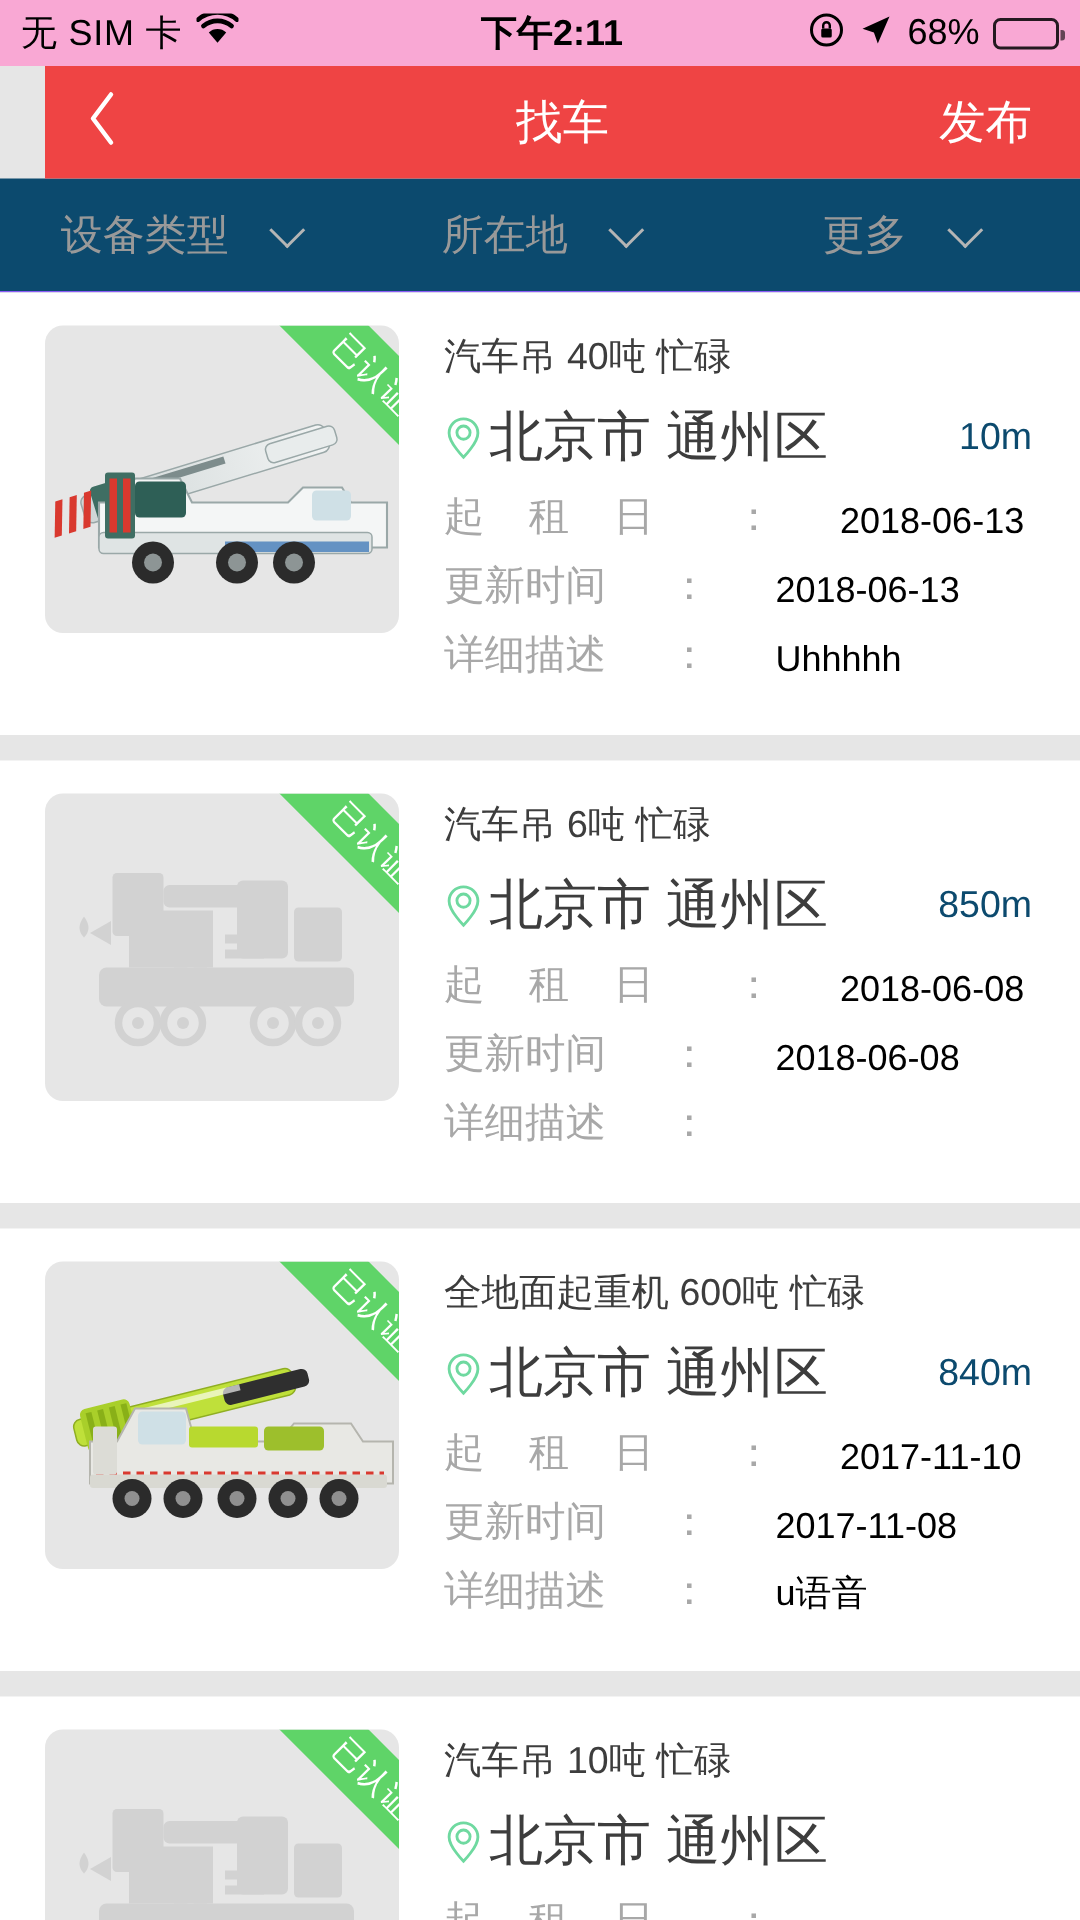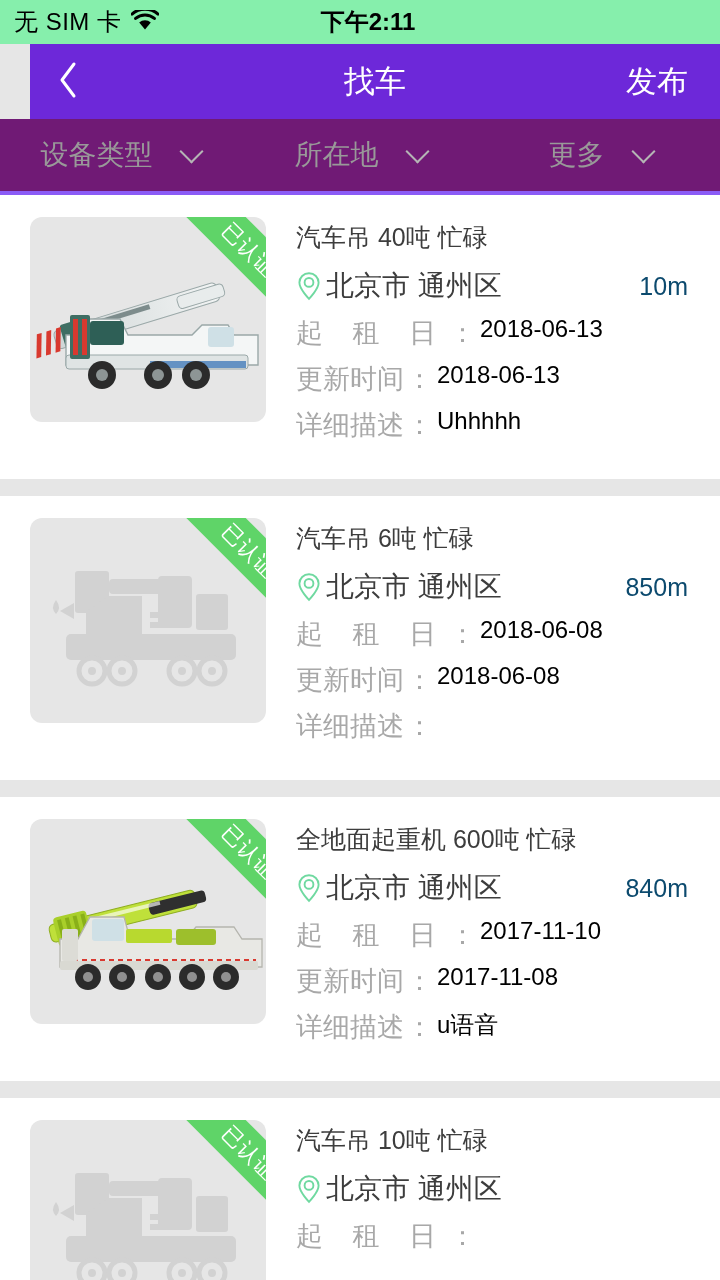--- a/index.html
+++ b/index.html
@@ -5,21 +5,21 @@
   * { margin:0; padding:0; box-sizing:border-box; }
   html, body {
     width:720px; height:1280px;
     font-family:"Liberation Sans","DejaVu Sans",sans-serif;
     background:#ffffff; overflow:hidden;
   }
   .screen { width:720px; height:1280px; position:relative; background:#e6e6e6; }
 
   
   .statusbar {
-    height:44px; background:#86efac; color:#000;
+    height:44px; background:#f9a8d4; color:#000;
     display:flex; align-items:center; padding:0 14px;
     position:relative;
   }
   .sb-left { display:flex; align-items:center; gap:9px; }
   .sb-carrier { font-size:24px; font-weight:400; letter-spacing:0.5px; white-space:nowrap; }
   .sb-center {
     position:absolute; left:16px; right:0; text-align:center;
     font-size:24px; font-weight:600; pointer-events:none;
   }
   .sb-right {
@@ -31,38 +31,38 @@
     border-radius:5px; position:relative; padding:2px;
   }
   .batt::after {
     content:""; position:absolute; right:-6px; top:6px;
     width:3px; height:7px; background:rgba(0,0,0,.6); border-radius:0 2px 2px 0;
   }
   .batt-fill { height:100%; background:#000; border-radius:2px; }
 
   
   .navbar {
-    height:75px; background:#6d28d9; position:relative;
+    height:75px; background:#ef4444; position:relative;
     display:flex; align-items:center;margin-left:30px;
   }
   .nav-back {
     width:76px; height:100%; display:flex; align-items:center; justify-content:center;
   }
   .nav-title {
     position:absolute; left:0; right:0; text-align:center;
     font-size:31px; color:#fff; pointer-events:none;
   }
   .nav-action {
     margin-left:auto; padding-right:32px; font-size:31px; color:#fff; z-index:2;
   }
 
   
   .filterbar {
-    height:76px; background:#701a75; display:flex; align-items:center;
-    border-bottom:4px solid #8b5cf6;
+    height:76px; background:#0c4a6e; display:flex; align-items:center;
+    border-bottom:1px solid #8b5cf6;
   }
   .filter-item {
     flex:1; display:flex; align-items:center; justify-content:center; gap:30px;
   }
   .filter-label { font-size:28px; color:#999; }
   .chev {
     width:17px; height:17px; border-right:2px solid #b5b5b5; border-bottom:2px solid #b5b5b5;
     transform:rotate(45deg); margin-top:-7px;
   }
 
@@ -91,24 +91,24 @@
   .thumb-svg { width:100%; height:100%; }
 
   .info { flex:1; padding-top:4px; min-width:0; }
   .row-title {
     font-size:25px; color:#3d3d3d; margin-bottom:13px; white-space:nowrap;
   }
   .row-loc {
     display:flex; align-items:center; margin-bottom:10px;
   }
   .pin { width:26px; height:30px; margin-right:4px; flex-shrink:0; }
-  .loc-text { font-size:28px; color:#3d3d3d; white-space:nowrap; }
+  .loc-text { font-size:36px; color:#3d3d3d; white-space:nowrap; }
   .distance { margin-left:auto; font-size:25px; color:#0c4a6e; padding-right:8px; }
 
-  .row-field { display:flex; align-items:flex-start; margin-bottom:10px; }
+  .row-field { display:flex; align-items:flex-end; margin-bottom:10px;gap:40px; }
   .f-label { font-size:27px; color:#a8a8a8; white-space:nowrap; }
   .f-label.spaced { letter-spacing:11px; }
   .f-colon { font-size:27px; color:#a8a8a8; margin:0 4px 0 2px; }
   .f-value { font-size:24px; color:#000000; white-space:nowrap; }
 </style>
 </head>
 <body>
 
 <div class="screen">
 
@@ -117,20 +117,38 @@
       <span class="sb-carrier">无 SIM 卡</span>
       <span>
         <svg width="28" height="21" viewBox="0 0 28 21">
           <path d="M14 19.5 L8.2 12.6 a8.6 8.6 0 0 1 11.6 0 Z" fill="#000"></path>
           <path d="M4.6 8.4 a14.5 14.5 0 0 1 18.8 0" stroke="#000" stroke-width="3.1" fill="none" stroke-linecap="round"></path>
           <path d="M1 4.1 a19.8 19.8 0 0 1 26 0" stroke="#000" stroke-width="3.1" fill="none" stroke-linecap="round"></path>
         </svg>
       </span>
     </div>
     <div class="sb-center">下午2:11</div>
+    <div class="sb-right">
+      <span>
+        <svg width="24" height="24" viewBox="0 0 24 24">
+          <circle cx="12" cy="12" r="10" fill="none" stroke="#000" stroke-width="2"></circle>
+          <rect x="8.5" y="11" width="7" height="6" rx="1" fill="#000"></rect>
+          <path d="M9.8 11 v-2 a2.2 2.2 0 0 1 4.4 0 v2" fill="none" stroke="#000" stroke-width="1.6"></path>
+        </svg>
+      </span>
+      <span>
+        <svg width="24" height="24" viewBox="0 0 24 24">
+          <path d="M21 3 L3 11.2 L10.6 13.6 L13.2 21 Z" fill="#000"></path>
+        </svg>
+      </span>
+      <span class="sb-batt-pct">68%</span>
+      <span class="batt">
+        <span class="batt-fill" id="batt-fill" style="width:68%"></span>
+      </span>
+    </div>
   </div>
 
   <div class="navbar">
     <div class="nav-back">
       <span>
         <svg width="22" height="38" viewBox="0 0 22 38">
           <path d="M17 3 L5 19 L17 35" fill="none" stroke="#fff" stroke-width="3" stroke-linecap="round" stroke-linejoin="round"></path>
         </svg>
       </span>
     </div>

